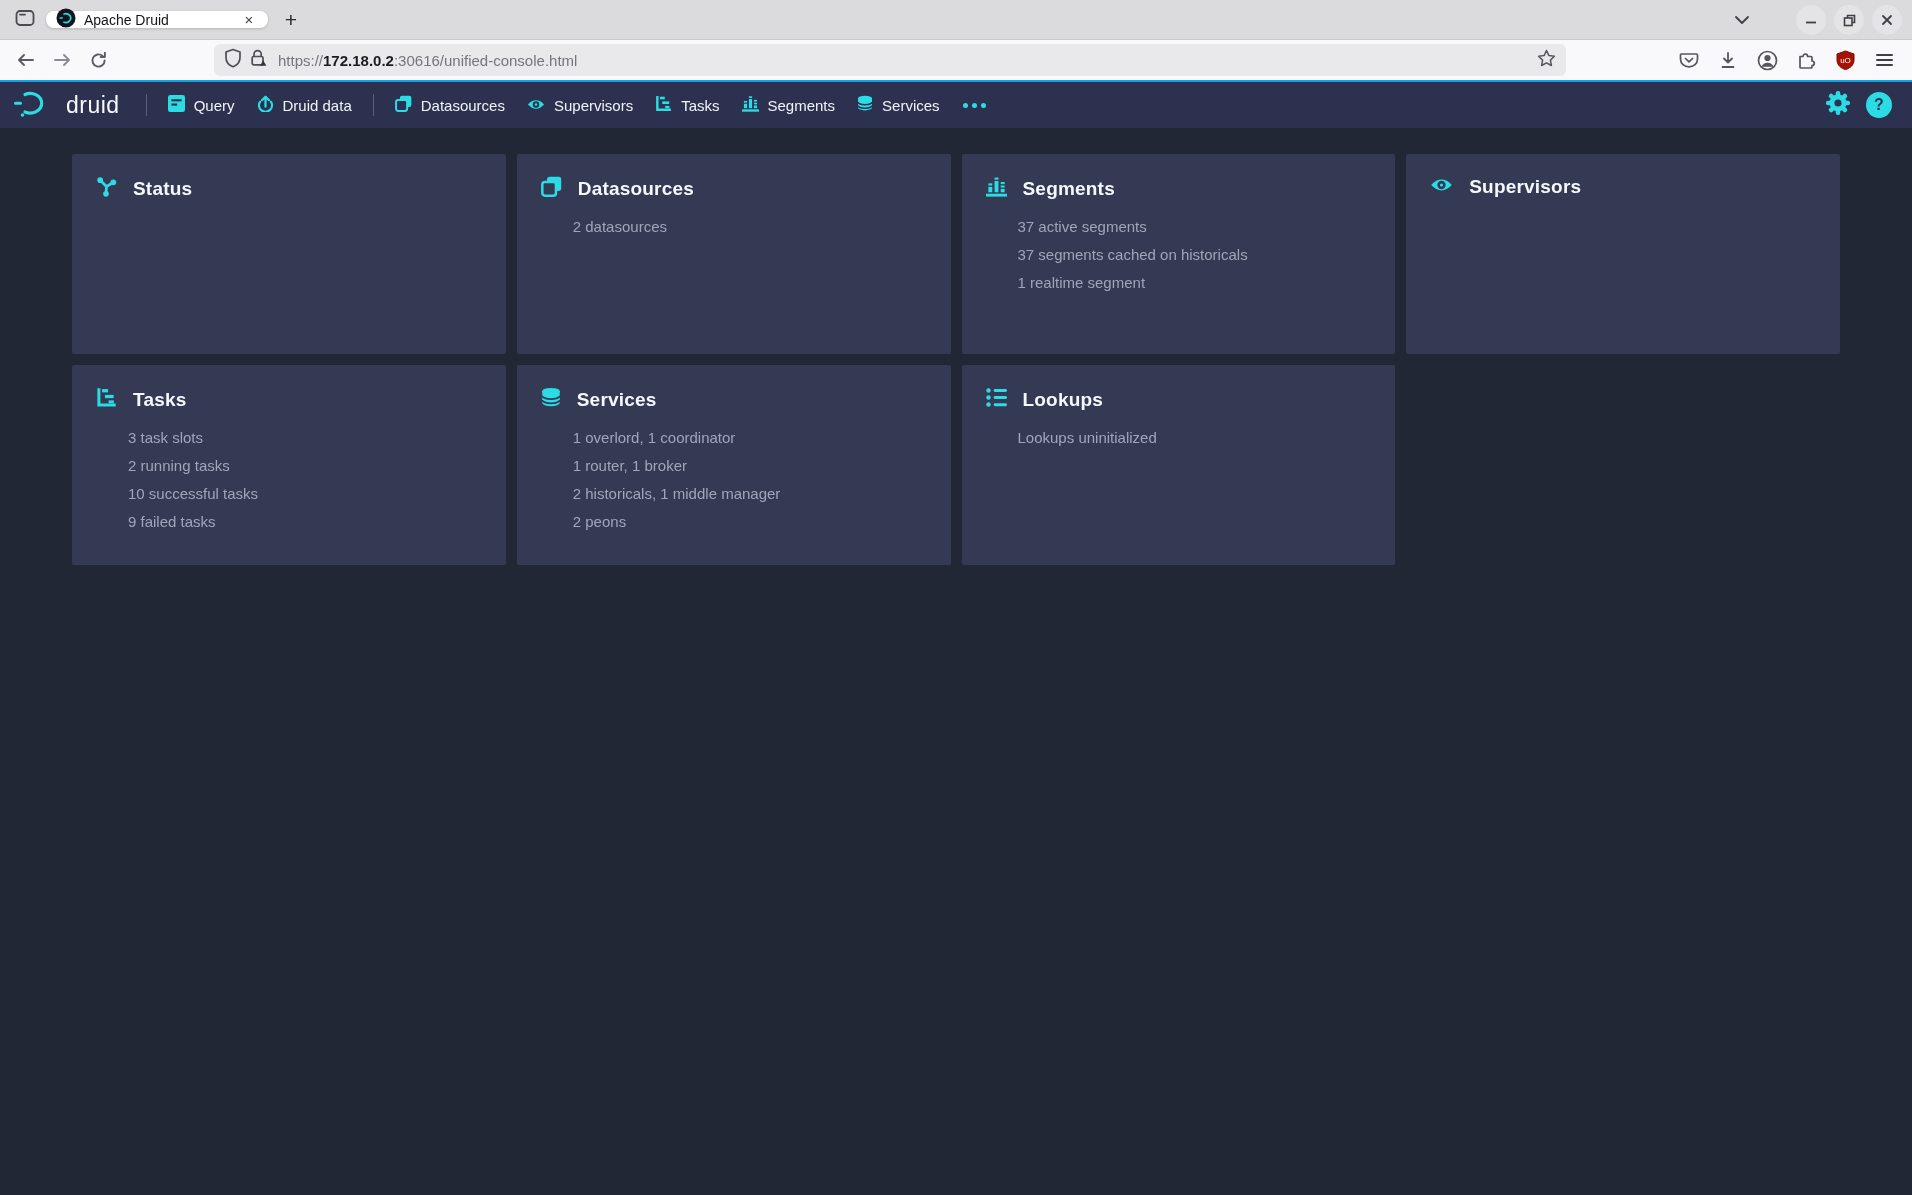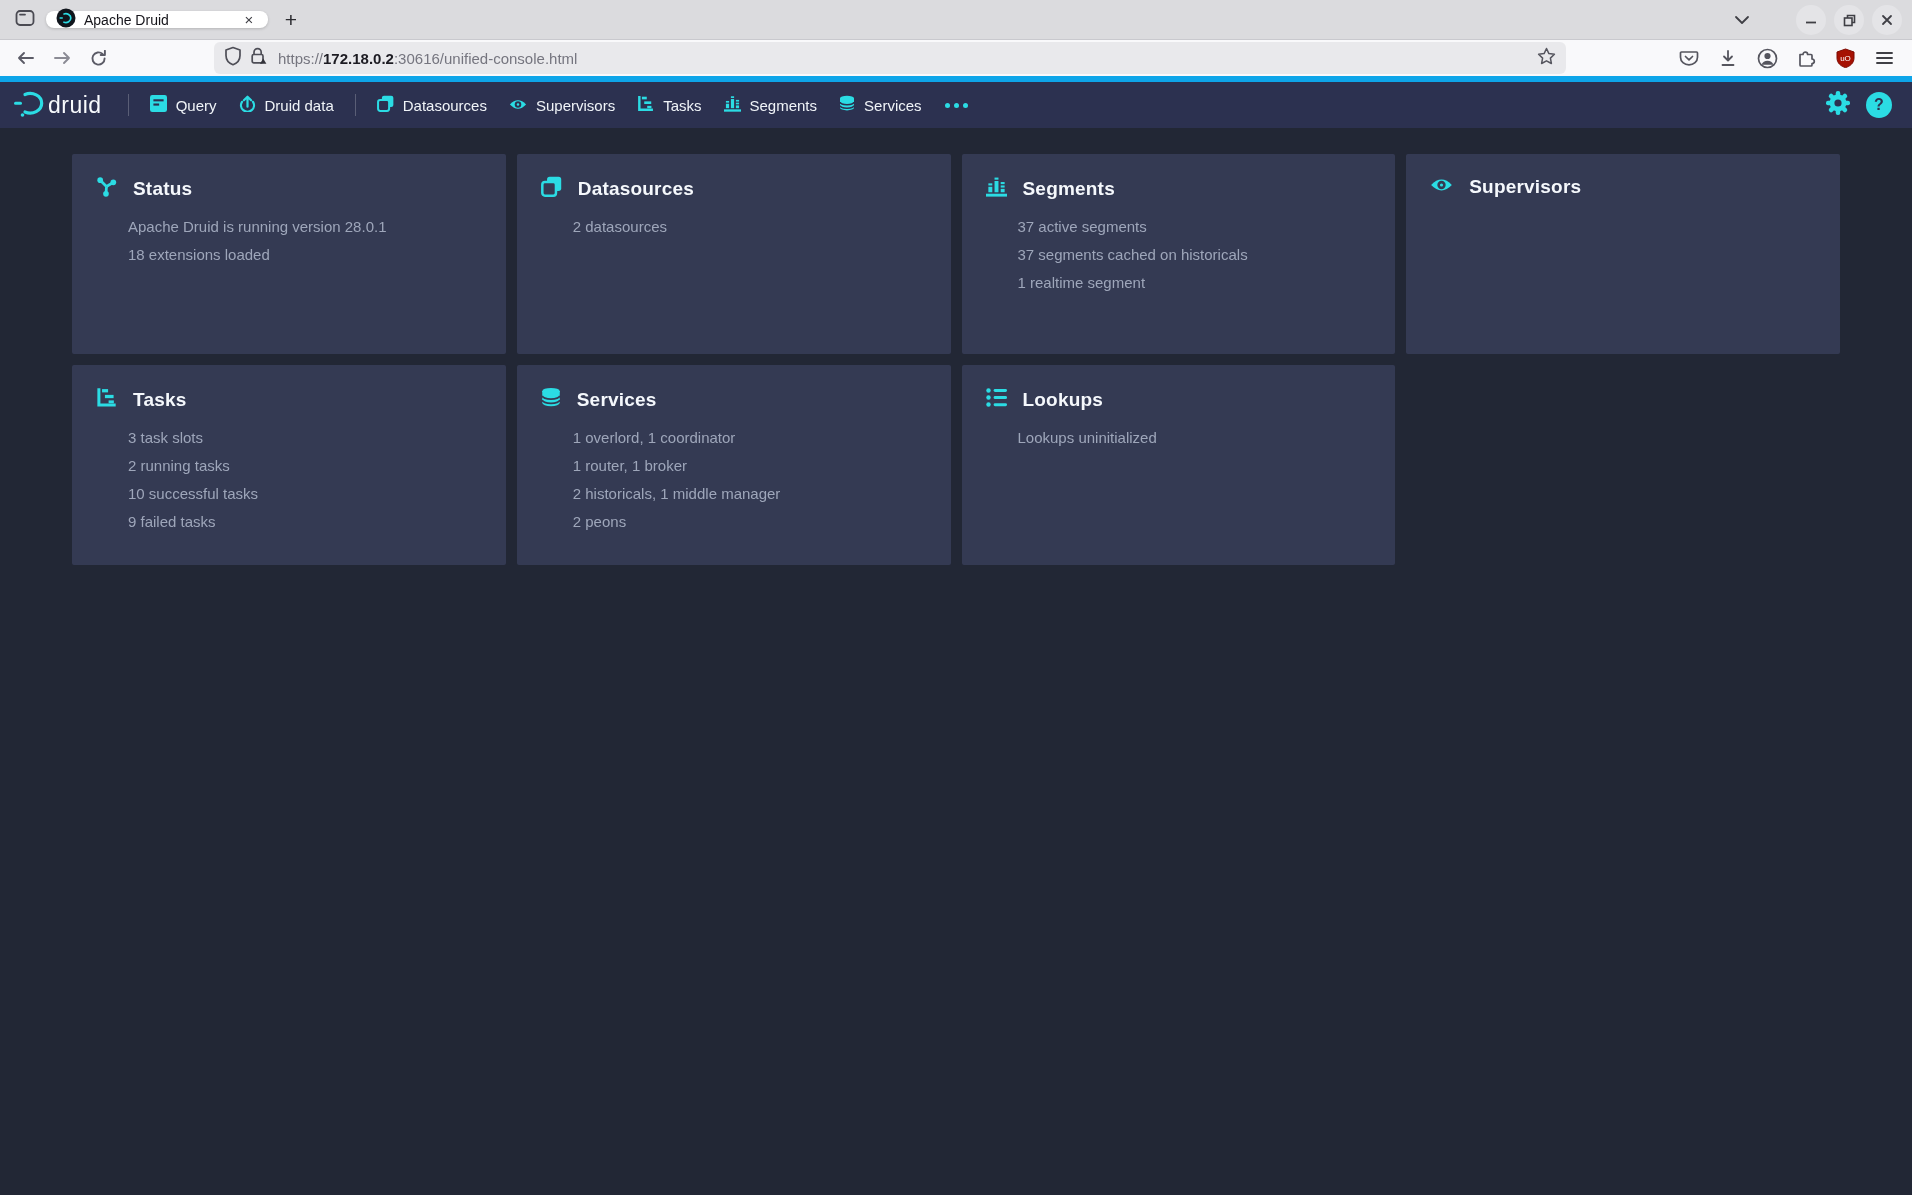--- a/index.html
+++ b/index.html
@@ -21,36 +21,36 @@
   .newtab { width:30px; height:30px; margin-left:8px; display:flex; align-items:center;
     justify-content:center; font-size:21px; color:#2b2b30; border-radius:6px; }
   .tabbar-right { position:absolute; right:10px; top:0; height:40px; display:flex;
     align-items:center; gap:8px; }
   .alltabs { width:28px; height:28px; display:flex; align-items:center; justify-content:center;
     margin-right:32px; }
   .winbtn { width:30px; height:30px; border-radius:50%; background:#e4e4e7; display:flex;
     align-items:center; justify-content:center; }
 
   .urlrow { height:42px; background:#f9f9fb; display:flex; align-items:center;
-    border-bottom:6px solid #0ea5e9; padding:0 10px; }
+    border-bottom:2px solid #0ea5e9; padding:0 10px; }
   .navbtn { width:32px; height:32px; display:flex; align-items:center; justify-content:center;
     border-radius:6px; margin-right:4px; }
   .urlfield { margin-left:96px; width:1352px; height:32px; background:#e9e9ec; border-radius:6px;
     display:flex; align-items:center; padding:0 10px; }
   .urlfield .sep { width:6px; }
   .urltext { font-size:15px; margin-left:10px; color:#75757f; white-space:nowrap; flex:1; }
   .urltext .host { color:#1c1b22; font-weight:600; }
   .star { margin-left:auto; }
   .toolbar-icons { display:flex; align-items:center; gap:15px; margin-left:auto; padding-right:6px; }
   .tbtn { width:24px; height:24px; display:flex; align-items:center; justify-content:center; }
 
   
   .dnav { height:46px; background:#2c3150; display:flex; align-items:center; padding:0 14px;
     color:#edf1f6; }
-  .brand { display:flex; align-items:center; gap:2px; padding-right:16px; }
+  .brand { display:flex; align-items:center; gap:20px; padding-right:16px; }
   .brand-name { font-size:23px; color:#f7fafd; letter-spacing:.5px; }
   .vdiv { width:1px; height:22px; background:rgba(255,255,255,.22); margin:0 10px; }
   .nav-item { display:flex; align-items:center; gap:9px; padding:0 11px; height:46px;
     font-size:15px; color:#f0f4f8; white-space:nowrap; cursor:pointer; }
   .more-dots { display:flex; gap:4px; padding:0 12px; }
   .more-dots i { width:5px; height:5px; border-radius:50%; background:#2bdce4; }
   .dnav-right { margin-left:auto; display:flex; align-items:center; gap:16px; padding-right:6px; }
   .help-circle { width:26px; height:26px; border-radius:50%; background:#2bdce4; color:#2c3150;
     font-size:16px; font-weight:700; display:flex; align-items:center; justify-content:center; }
 
@@ -324,24 +324,20 @@
               </g>
               <g fill="#2bdce4">
                 <circle cx="4" cy="4" r="2.7"></circle>
                 <circle cx="16.5" cy="6" r="2.7"></circle>
                 <circle cx="9.5" cy="17" r="2.7"></circle>
               </g>
             </svg>
         </span>
         <span class="card-title">Status</span>
       </div>
-      <div class="card-body">
-        <div class="card-line">Apache Druid is running version 28.0.1</div>
-        <div class="card-line">18 extensions loaded</div>
-      </div>
     </div>
 
     <div class="card">
       <div class="card-header">
         <span>
           <svg width="21" height="21" viewBox="0 0 16 16">
               <rect x="4.6" y="0.6" width="10.8" height="10.8" rx="2" fill="#2bdce4"></rect>
               <rect x="1" y="4.6" width="10.4" height="10.4" rx="2" fill="#343a53" stroke="#2bdce4" stroke-width="1.9"></rect>
             </svg>
         </span>

